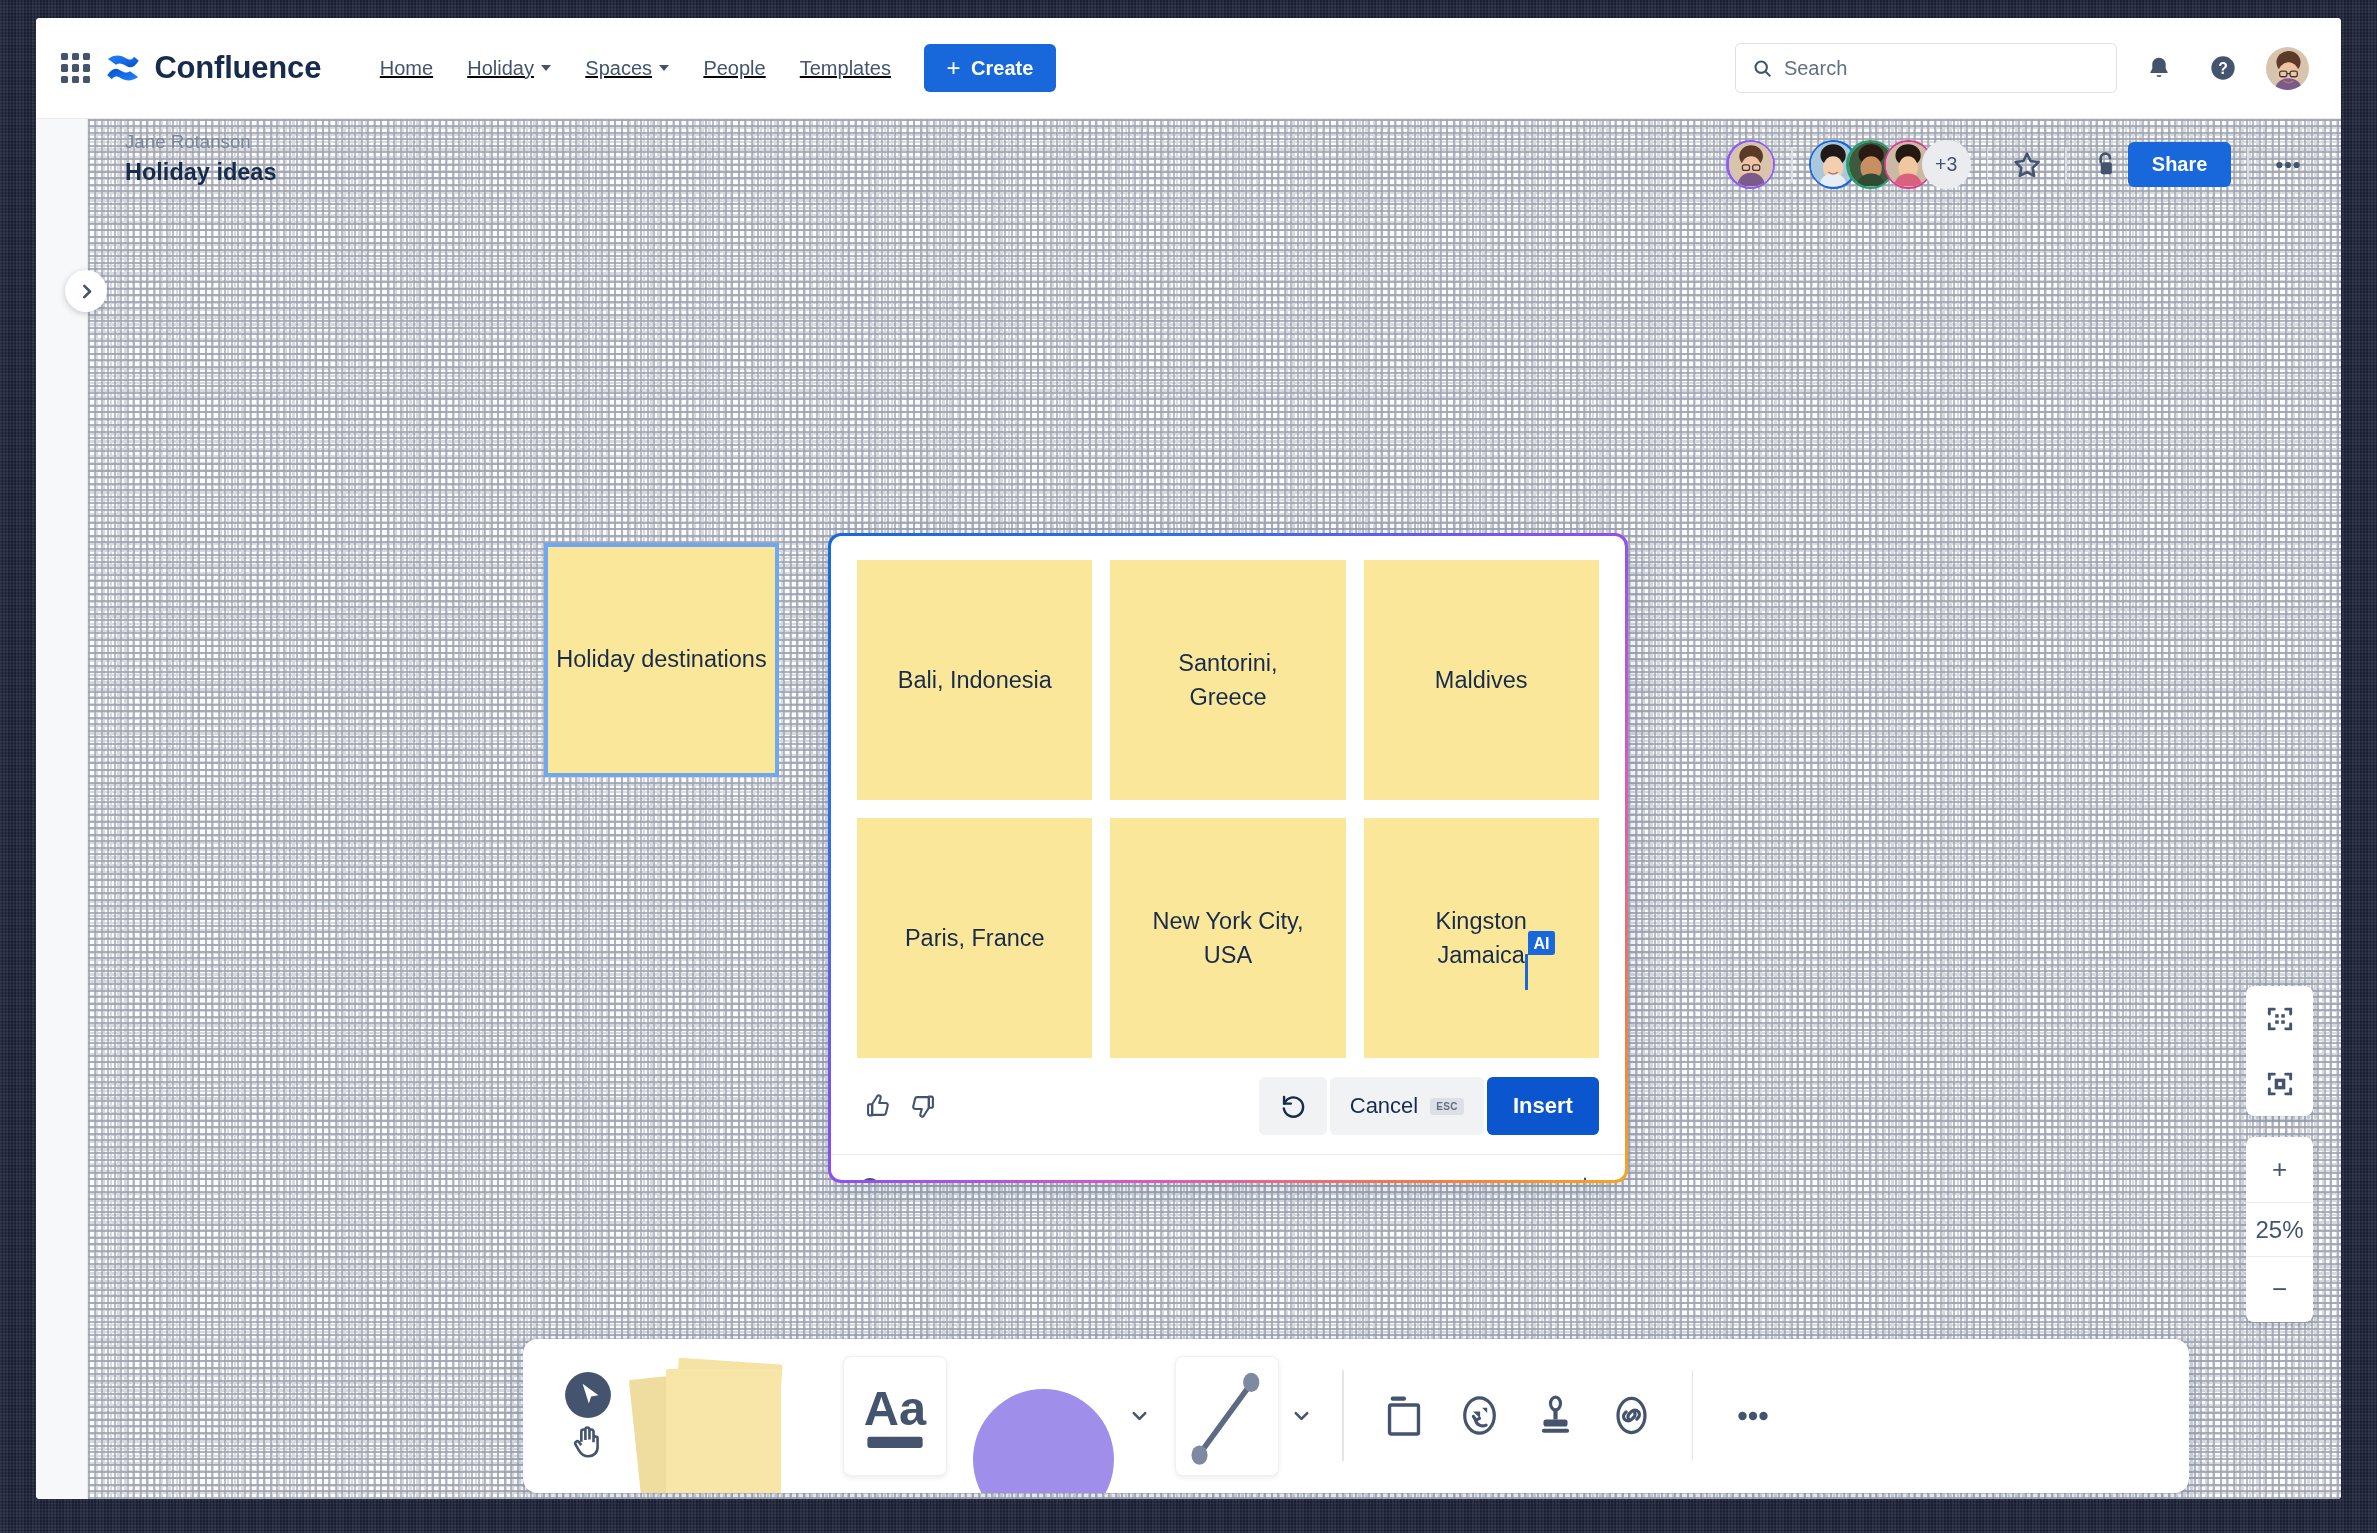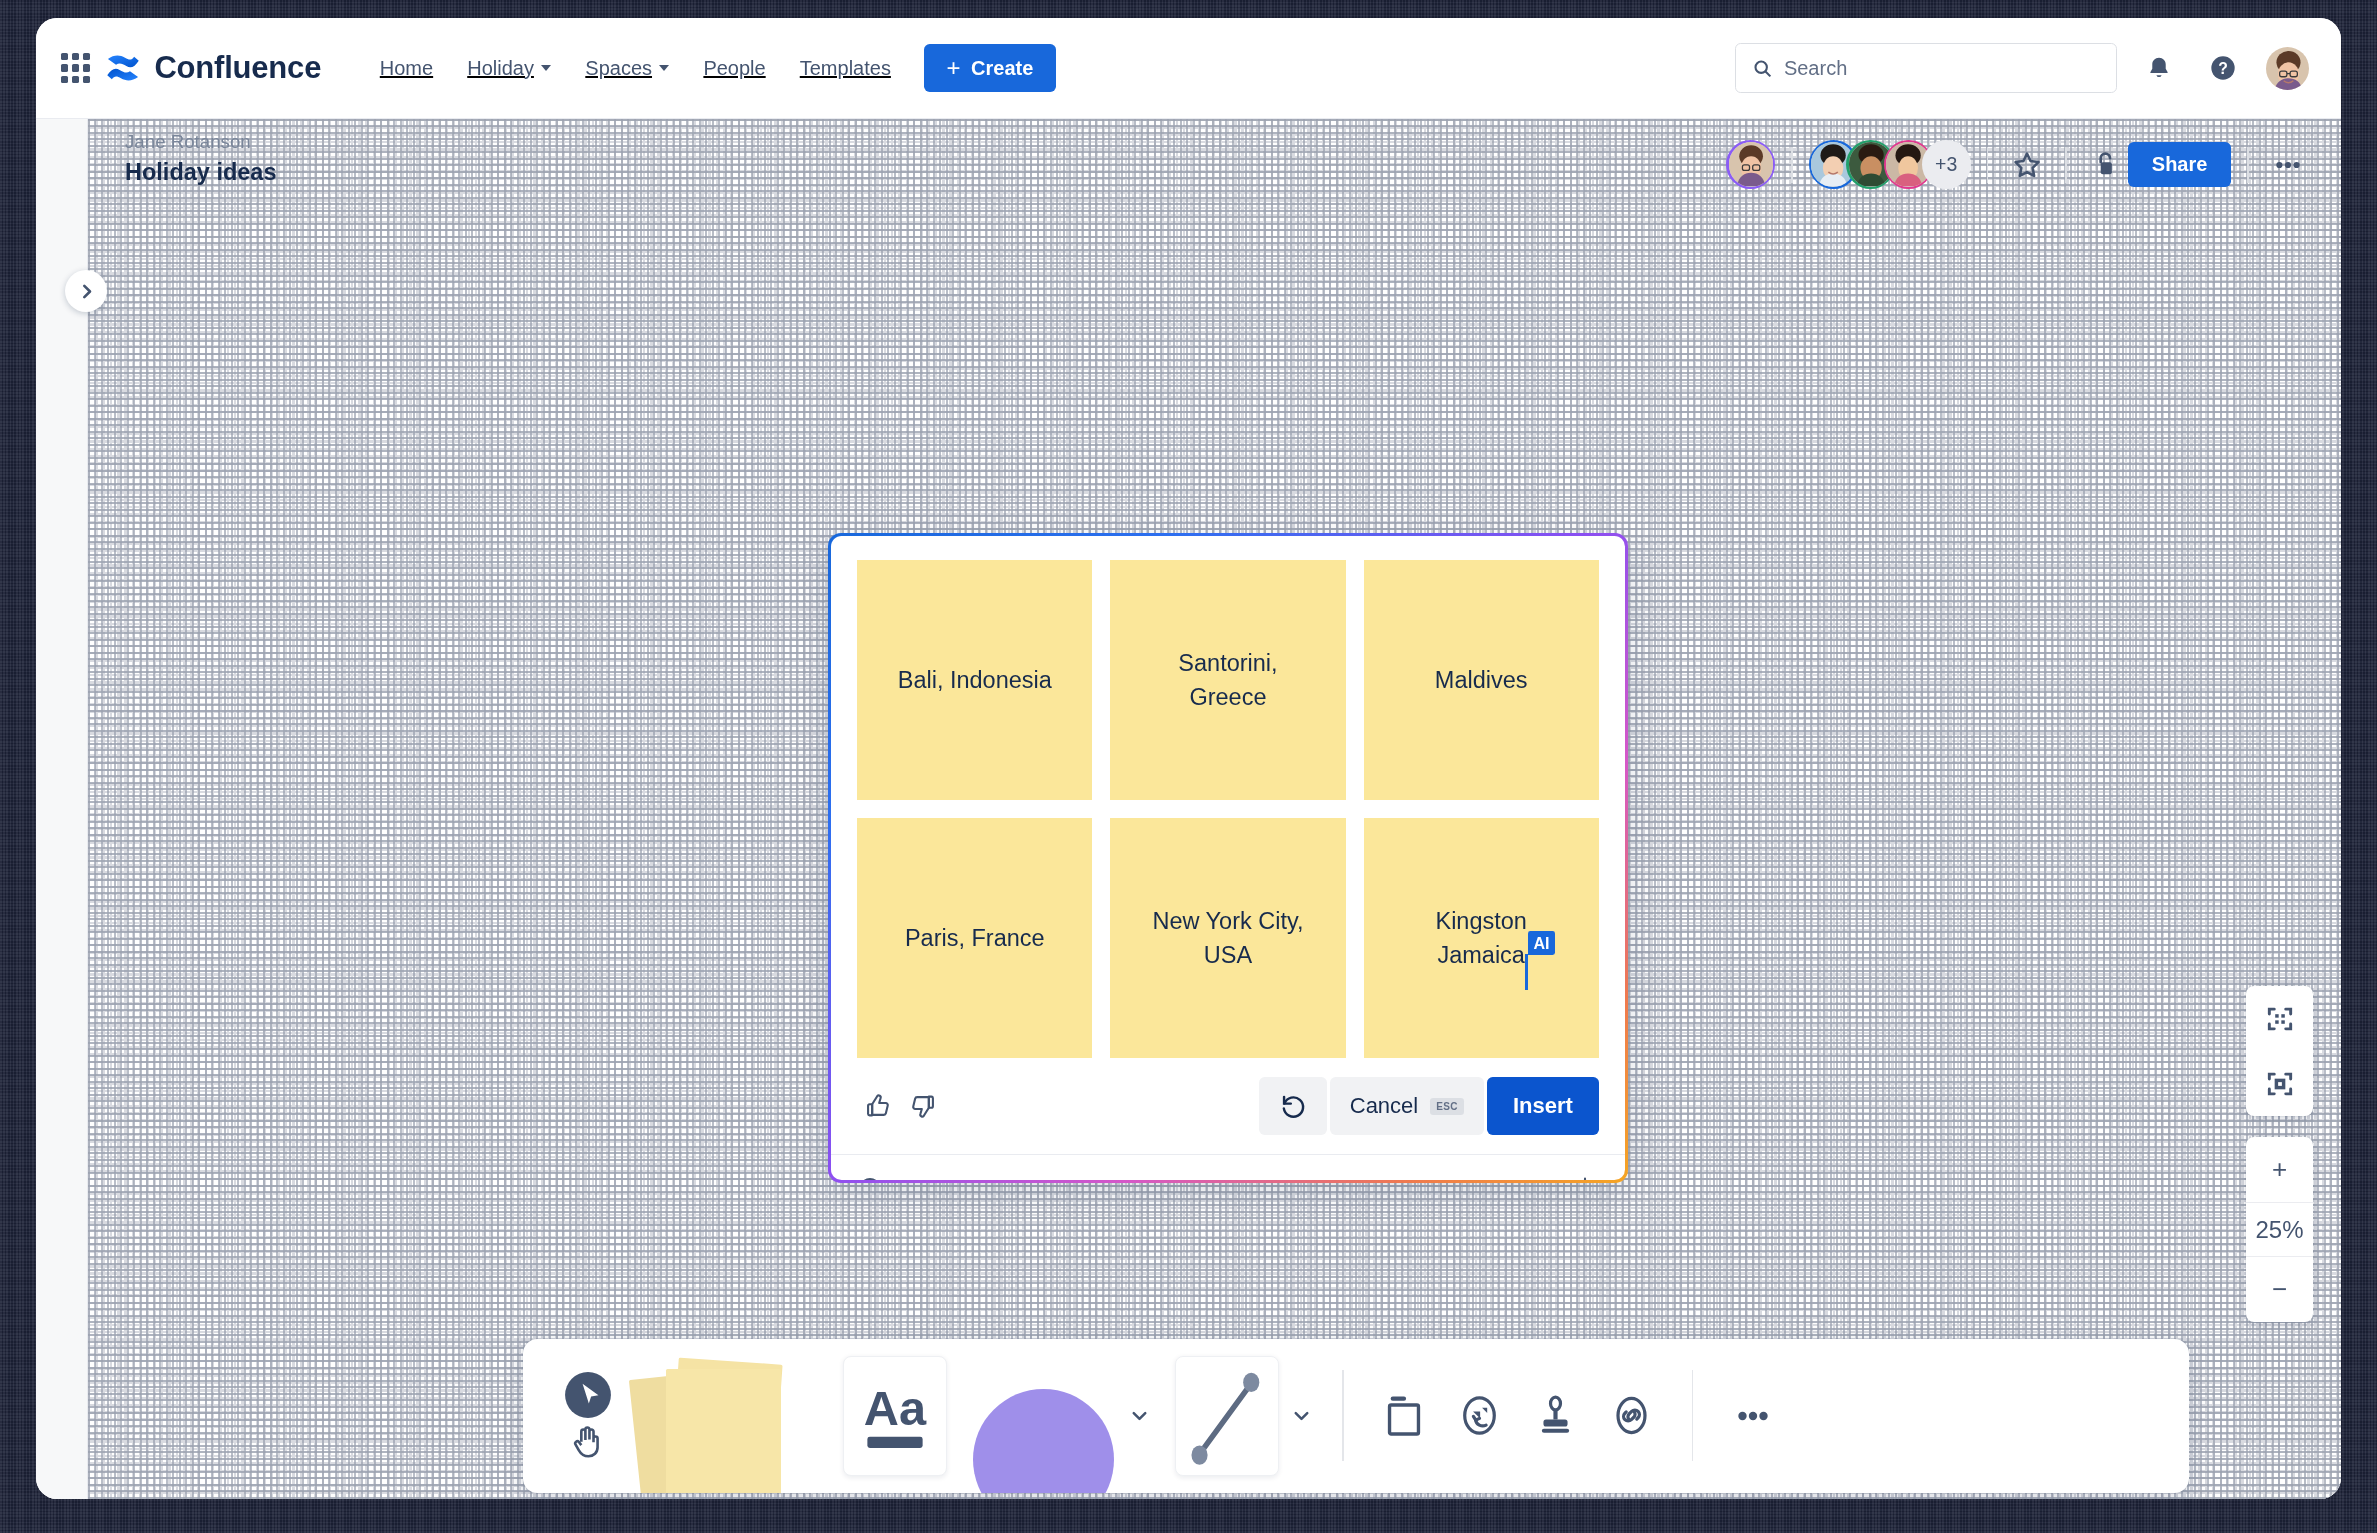--- a/index.html
+++ b/index.html
@@ -20,21 +20,21 @@
     content: ""; position: absolute; inset: 0;
     background:
       repeating-linear-gradient(90deg, rgba(255,255,255,.10) 0 1.6px, rgba(0,0,0,.12) 1.6px 3.2px),
       repeating-linear-gradient(0deg, rgba(255,255,255,.08) 0 1.6px, rgba(0,0,0,.10) 1.6px 3.2px);
     opacity: .55;
   }
   #app {
     position: absolute;
     left: 36px; top: 18px; right: 36px; bottom: 34px;
     background: #ffffff;
-    border-radius: 21px;
+    border-radius: 4px;
     overflow: hidden;
     box-shadow: 0 0 0 0.8px rgba(0,0,0,.05);
   }
 
   
   #topnav {
     position: absolute; left: 0; top: 0; right: 0; height: 101px;
     background: #ffffff;
     border-bottom: 0.8px solid #e9ebf0;
     display: flex; align-items: center;
@@ -437,20 +437,23 @@
         </div>
       </div>
     </div>
 
     <div id="canvas">
       <div class="gridlines"></div>
       <div class="gridlines2"></div>
       <div class="gridlines3"></div>
       <div class="gridlines4"></div>
 
+      <div class="note-source">
+        <span>Holiday destinations</span>
+      </div>
 
       <div id="ai-panel">
         <div class="inner">
 
           <div class="suggestions">
             <div class="sticky">
               <span class="txt">Bali, Indonesia</span>
             </div>
             <div class="sticky">
               <span class="txt">Santorini,<br>Greece</span>

